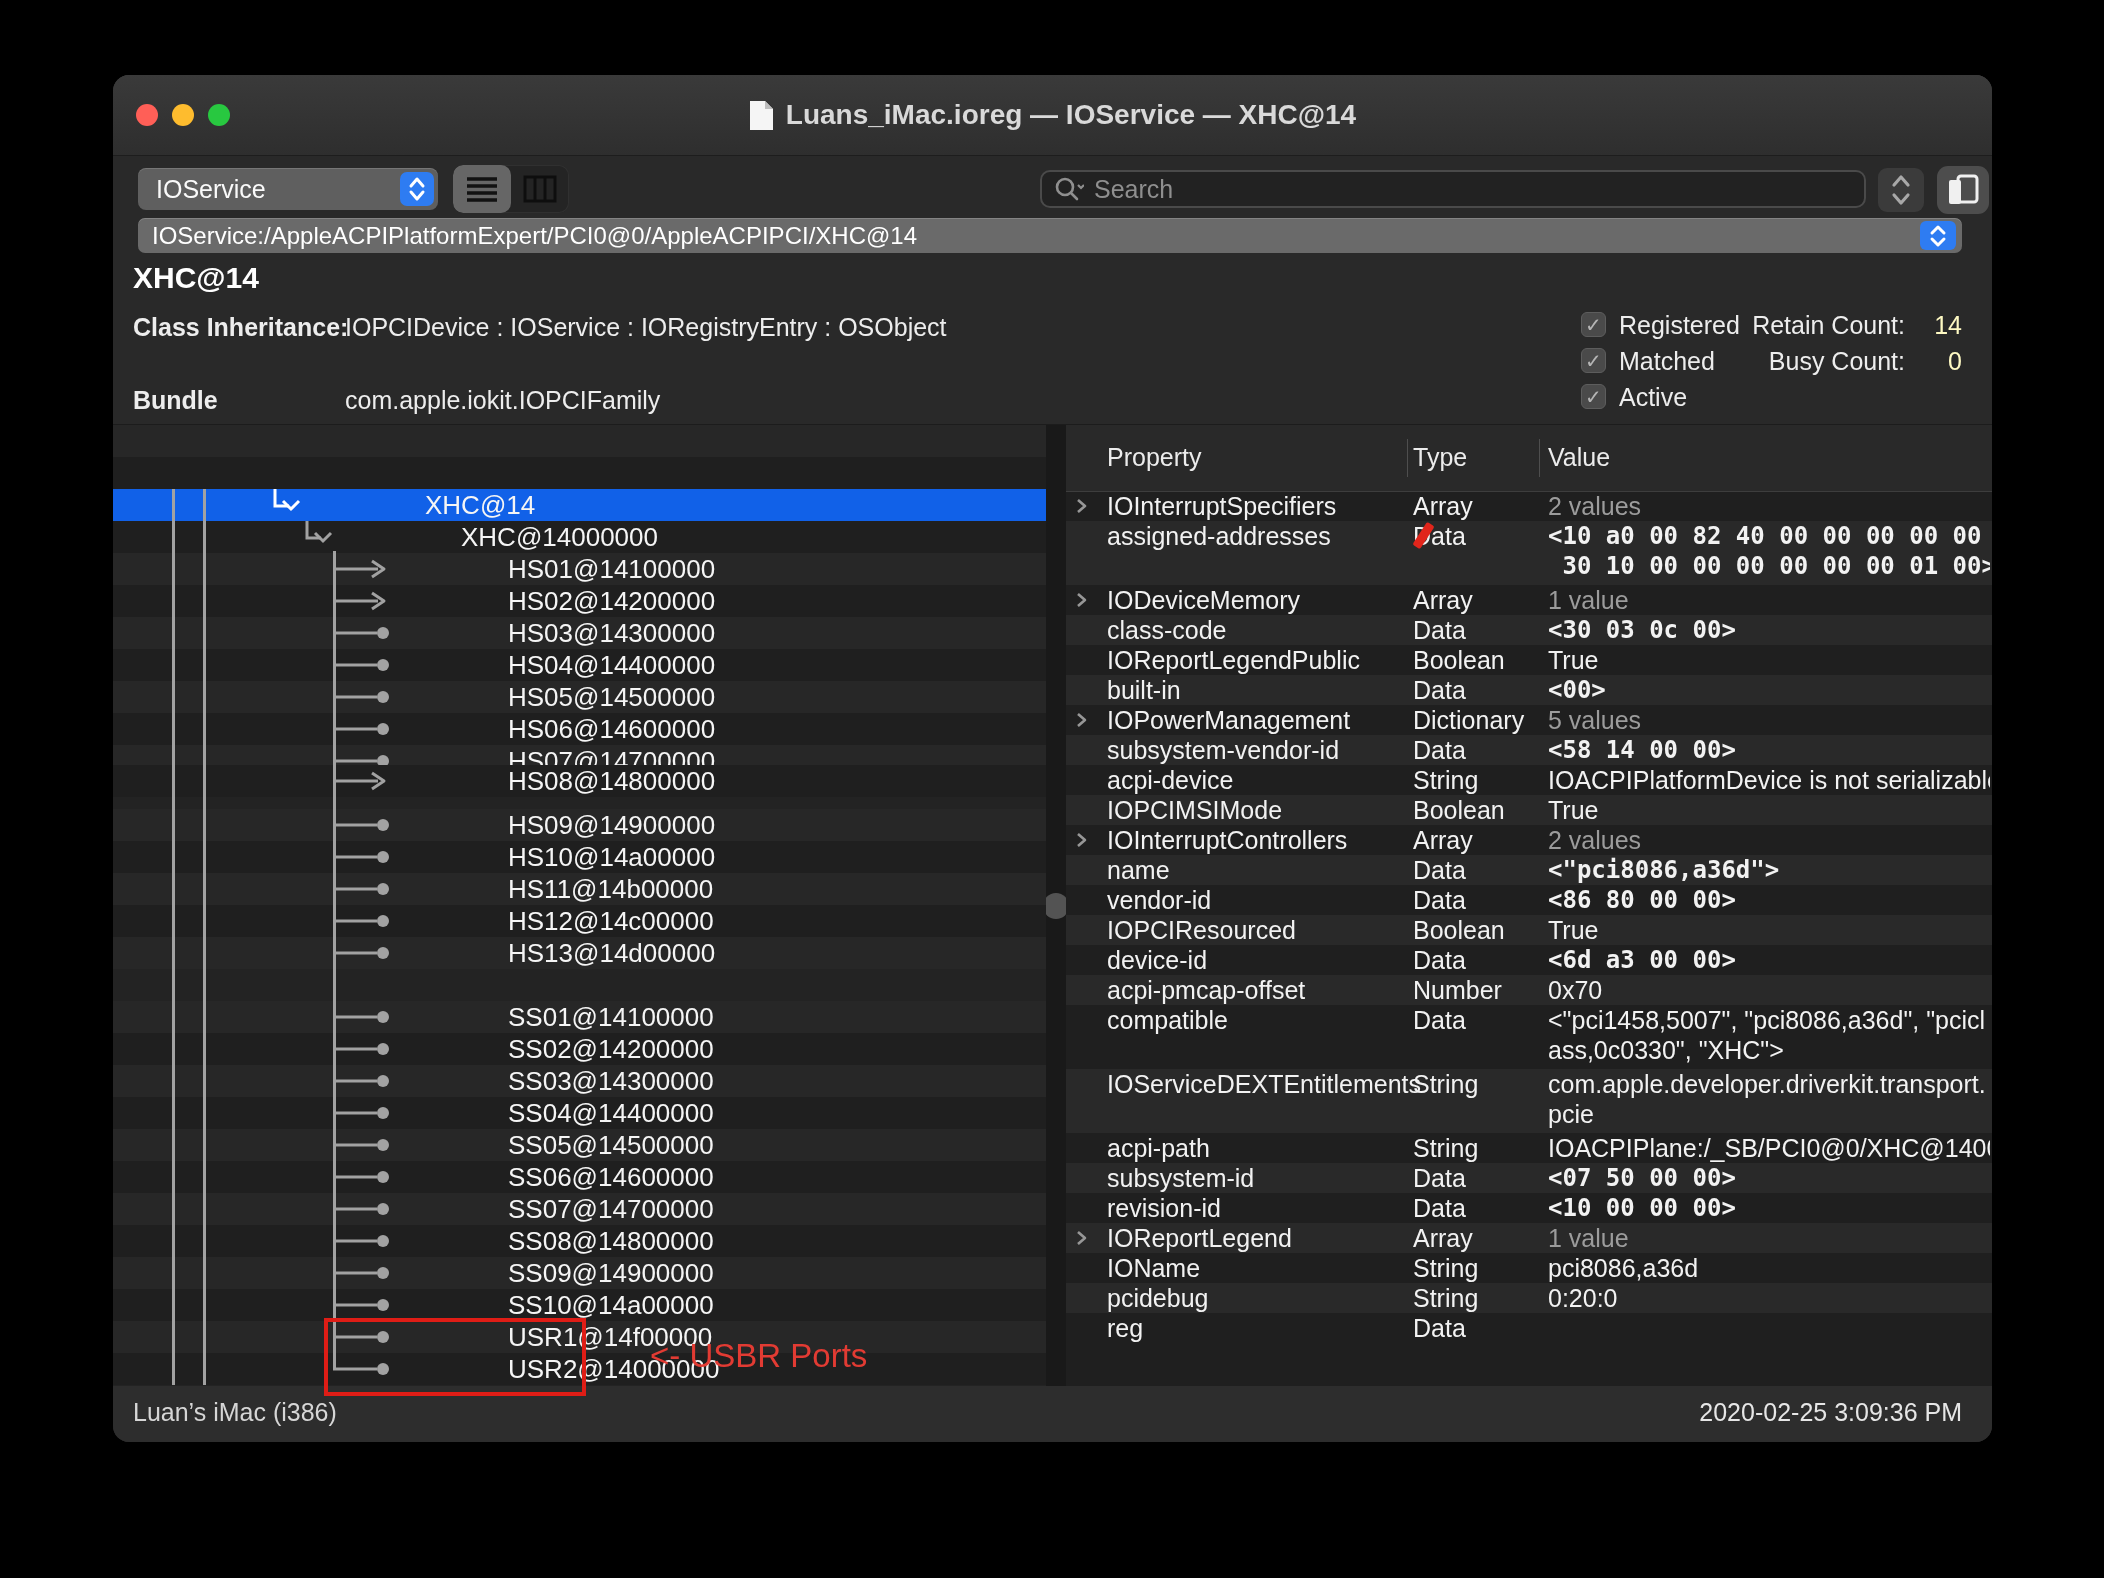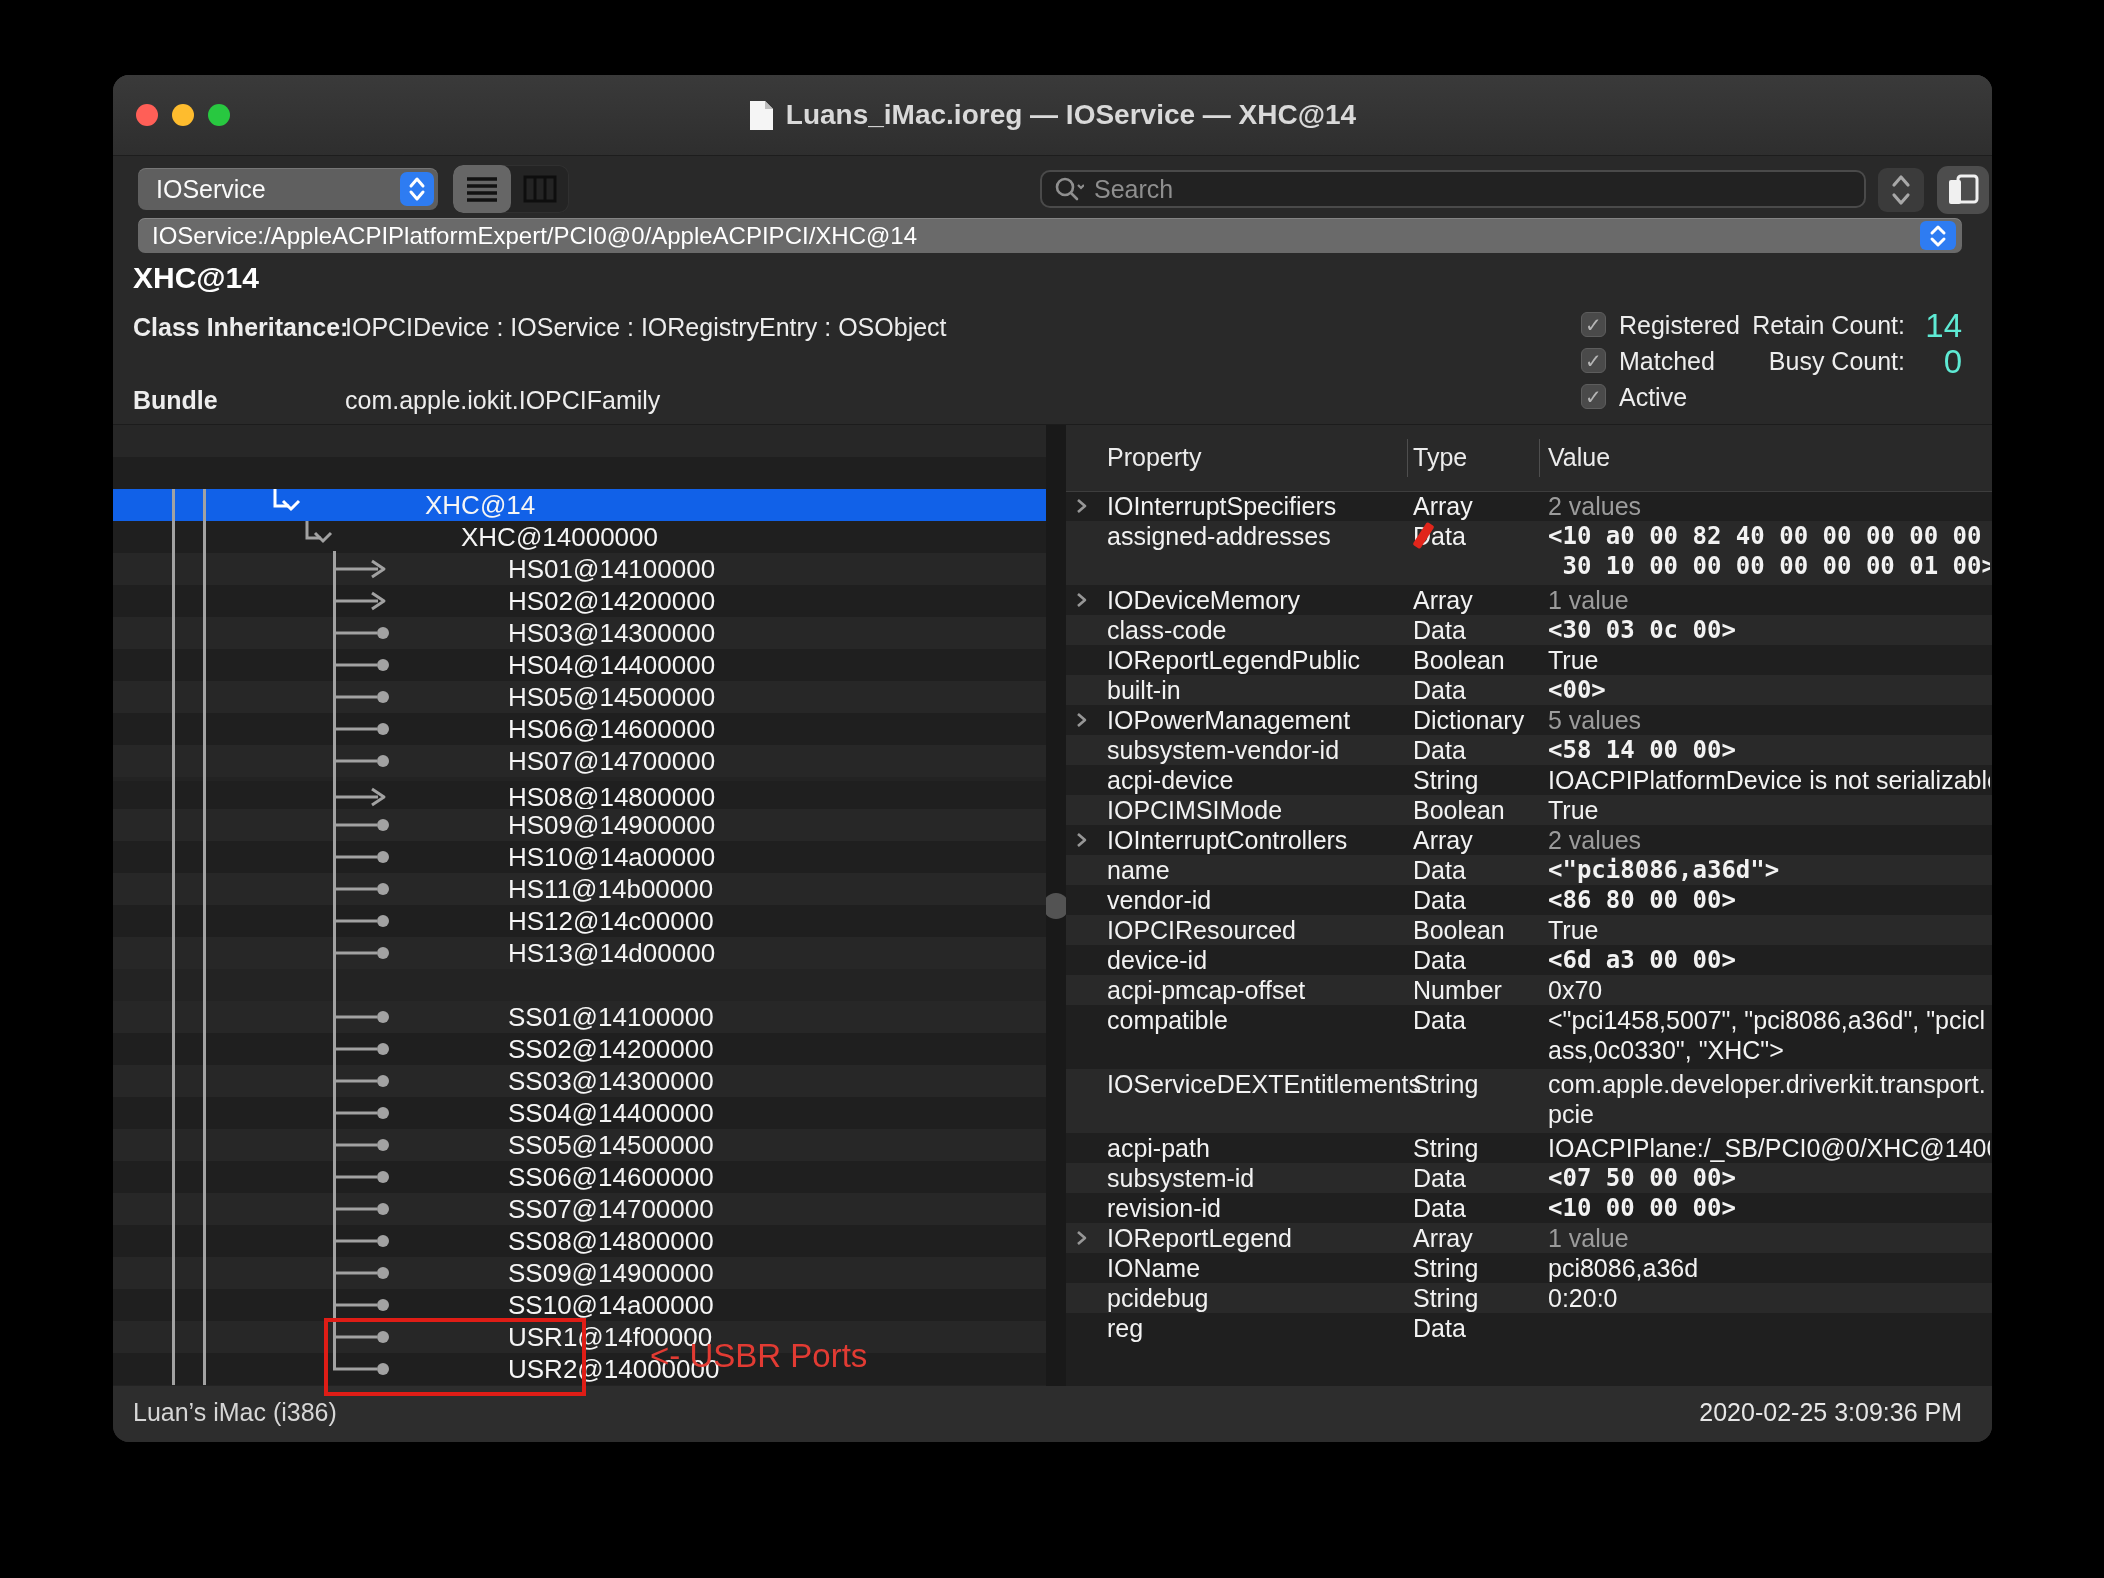--- a/index.html
+++ b/index.html
@@ -29,21 +29,21 @@
   .path-stepper{position:absolute;right:6px;top:3px;width:36px;height:29px;background:#2e7cf2;border-radius:6px;display:flex;align-items:center;justify-content:center;}
   
   .node-title{position:absolute;left:20px;top:186px;font-size:30px;font-weight:bold;color:#fff;}
   .info-row{position:absolute;left:20px;height:30px;font-size:25px;color:#ededed;}
   .info-label{font-weight:bold;position:absolute;left:0;white-space:nowrap;}
   .info-value{position:absolute;left:212px;white-space:nowrap;}
   .flag{position:absolute;left:1468px;height:26px;}
   .checkbox{position:absolute;left:0;top:0;width:25px;height:25px;background:#4a4a4a;border:1px solid #5d5d5d;border-radius:6px;color:#b5b5b5;font-size:20px;line-height:25px;text-align:center;box-sizing:border-box;}
   .flag-label{position:absolute;left:38px;font-size:25px;color:#ededed;line-height:27px;white-space:nowrap;}
   .count-label{position:absolute;left:1610px;width:182px;text-align:right;font-size:25px;color:#ededed;line-height:27px;}
-  .count-value{position:absolute;left:1800px;width:49px;text-align:right;font-size:33px;color:#5eead4;line-height:27px;}
+  .count-value{position:absolute;left:1800px;width:49px;text-align:right;font-size:25px;color:#fef9c3;line-height:27px;}
   
   .main{position:absolute;left:0;top:349px;width:1879px;height:962px;border-top:1px solid #1c1c1c;box-sizing:content-box;}
   .tree{position:absolute;left:0;top:0;width:933px;height:962px;background:#232323;overflow:hidden;}
   .trow{position:absolute;left:0;width:100%;height:32px;}
   .trow .lbl{position:absolute;top:0;font-size:26px;line-height:32px;color:#f5f5f5;white-space:nowrap;}
   .glyph{position:absolute;top:0;}
   .gl{position:absolute;width:3px;top:64px;height:896px;background:#a2a2a2;z-index:4;}
   .trunk{position:absolute;left:220px;width:3px;top:126px;height:818px;background:#a2a2a2;z-index:3;}
   .splitter{position:absolute;left:933px;top:0;width:20px;height:962px;background:#191919;}
   .split-dot{position:absolute;left:-3px;top:468px;width:26px;height:26px;border-radius:50%;background:#535353;}
@@ -238,21 +238,21 @@
             </svg></span>
           <span class="lbl" style="left: 395px;">HS06@14600000</span>
         </div>
         <div class="trow" style="top: 320px; background: rgb(39, 39, 39); z-index: 1;">
           <span class="glyph" style="left: 220px;"><svg width="66" height="32" viewBox="0 0 66 32">
               <path d="M0 16 H44" stroke="#a2a2a2" stroke-width="3" fill="none"></path>
               <circle cx="50" cy="16" r="6" fill="#a2a2a2"></circle>
             </svg></span>
           <span class="lbl" style="left: 395px;">HS07@14700000</span>
         </div>
-        <div class="trow" style="top: 356px; background: rgb(31, 31, 31); z-index: 1; padding-left: 9px;">
+        <div class="trow" style="top: 340px; background: rgb(31, 31, 31); z-index: 1; padding-left: 9px;">
           <span class="glyph" style="left: 220px;"><svg width="66" height="32" viewBox="0 0 66 32">
               <path d="M0 16 H45" stroke="#a2a2a2" stroke-width="3" fill="none"></path>
               <path d="M39 8 L51 16 L39 24" stroke="#a2a2a2" stroke-width="3" fill="none" stroke-linejoin="round"></path>
             </svg></span>
           <span class="lbl" style="left: 395px;">HS08@14800000</span>
         </div>
         <div class="trow" style="top: 384px; background: rgb(39, 39, 39); z-index: 1;">
           <span class="glyph" style="left: 220px;"><svg width="66" height="32" viewBox="0 0 66 32">
               <path d="M0 16 H44" stroke="#a2a2a2" stroke-width="3" fill="none"></path>
               <circle cx="50" cy="16" r="6" fill="#a2a2a2"></circle>

